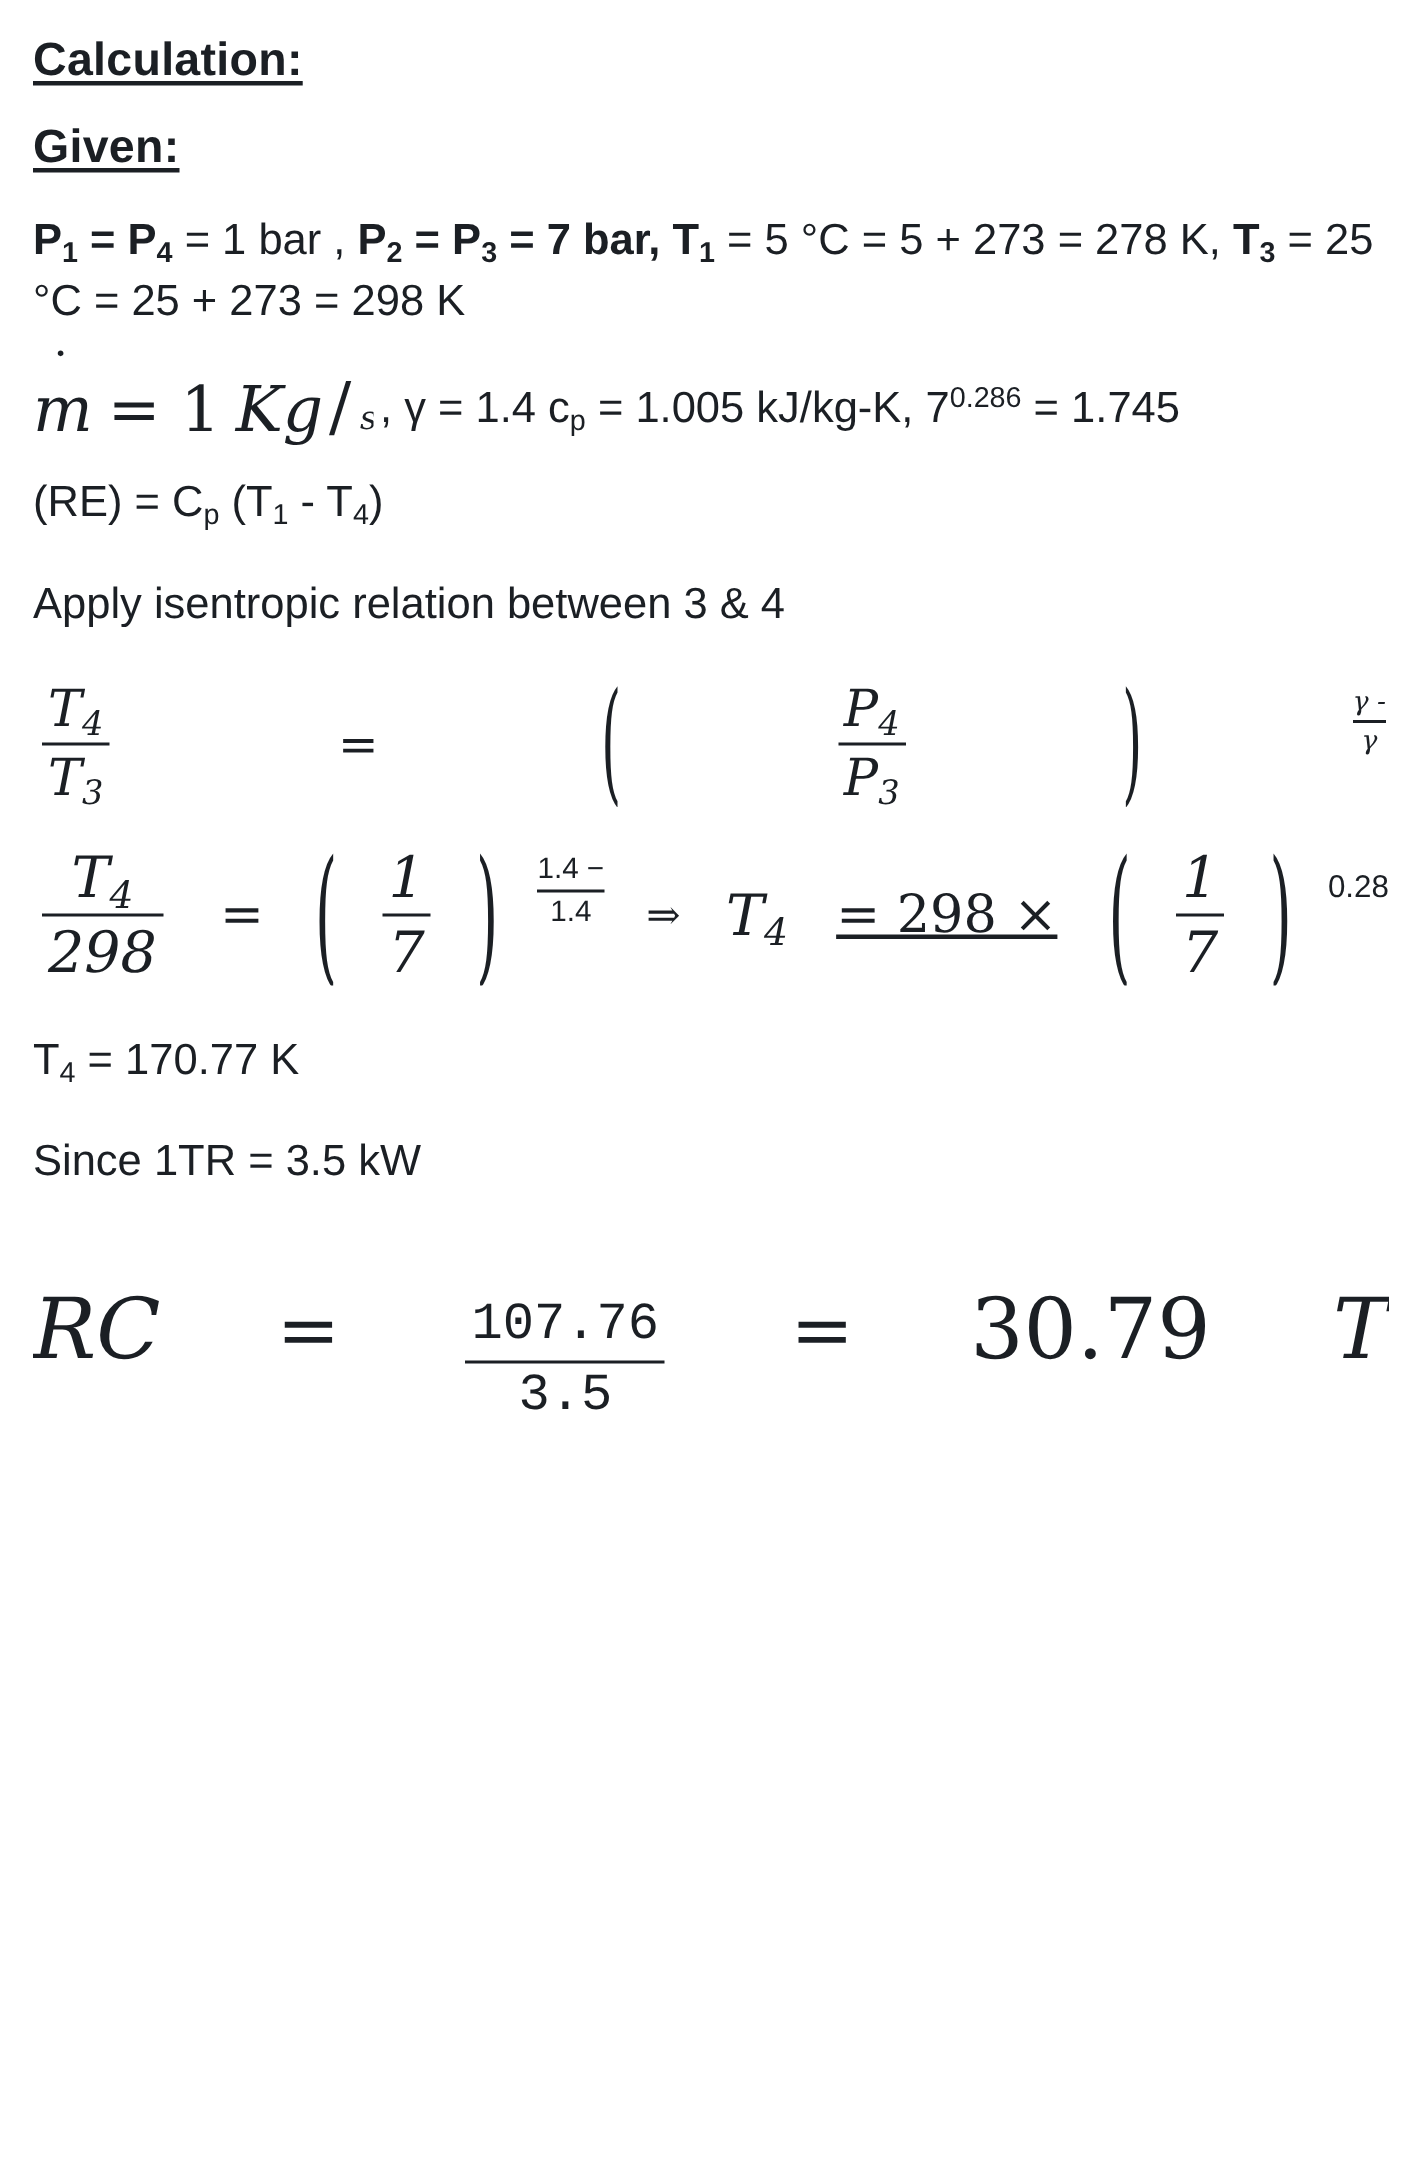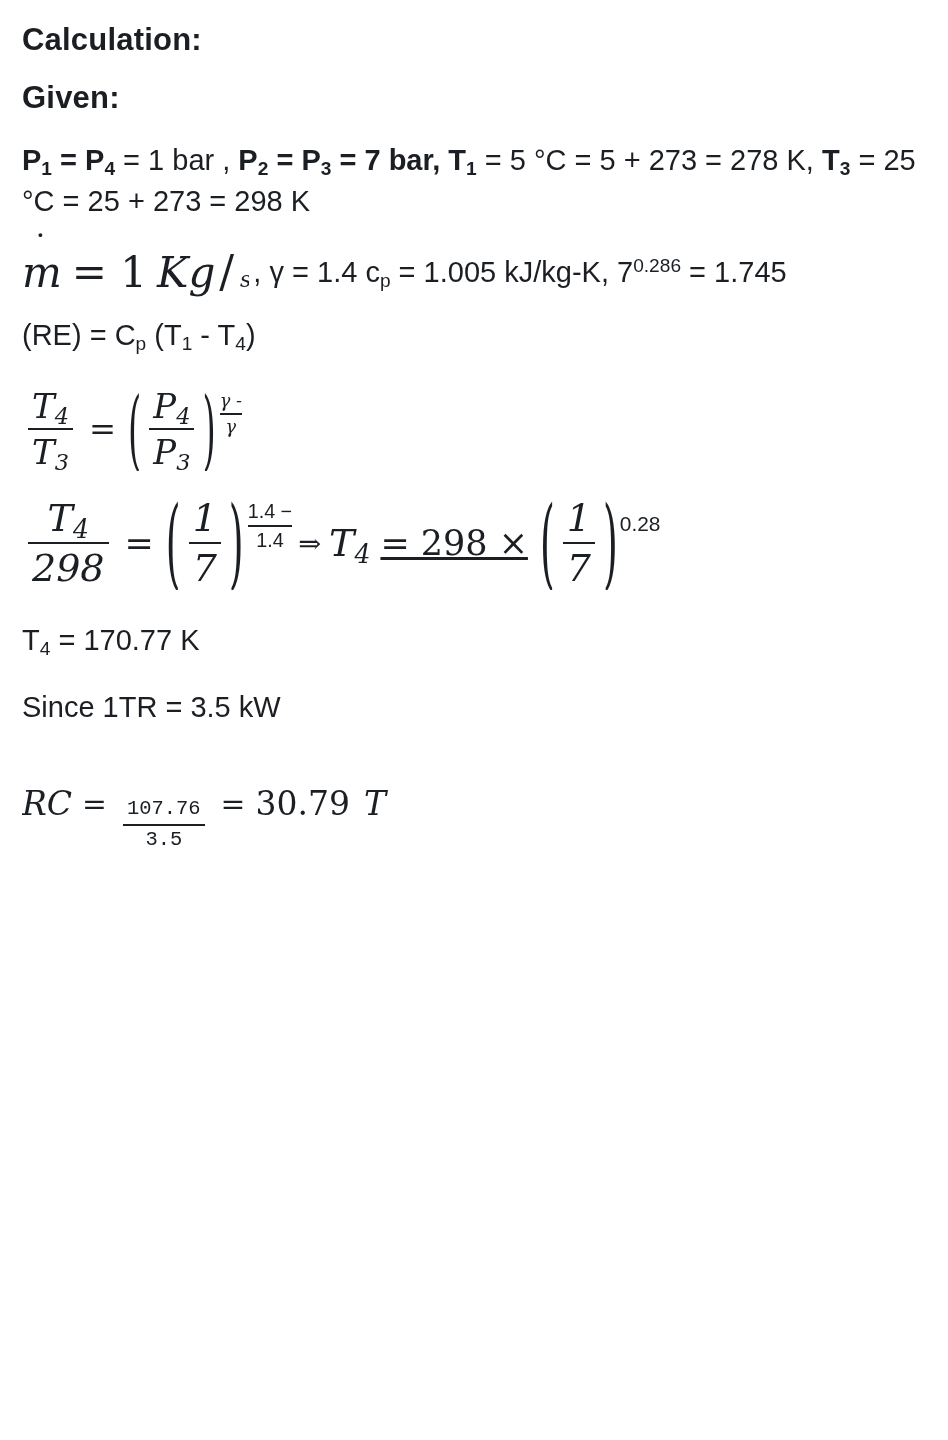--- a/index.html
+++ b/index.html
@@ -17,20 +17,21 @@
   .page {
     width: 948px;
     height: 1440px;
     box-sizing: border-box;
     padding: 14px 22px 0 22px;
     position: relative;
   }
   .heading {
     font-size: 31px;
     font-weight: bold;
+    text-decoration: underline;
     text-underline-offset: 4px;
     margin: 8px 0 22px 0;
     letter-spacing: 0.2px;
   }
   .heading.sub {
     margin: 0 0 24px 0;
   }
   .para {
     font-size: 29px;
     line-height: 1.42;
@@ -55,20 +56,21 @@
     font-family: "DejaVu Serif", "Liberation Serif", serif;
     font-style: italic;
   }
   .mathline {
     margin: 0 0 20px 0;
     display: flex;
     align-items: center;
     flex-wrap: nowrap;
     white-space: nowrap;
     overflow: hidden;
+    justify-content: space-between;
   }
   .mrow {
     display: inline-flex;
     align-items: center;
   }
   .frac {
     display: inline-flex;
     flex-direction: column;
     align-items: center;
     justify-content: center;
@@ -151,21 +153,21 @@
   }
   .eq-isen {
     font-size: 34px;
     margin: 30px 0 26px 0;
   }
   .eq-t4 {
     font-size: 38px;
     margin: 16px 0 30px 0;
   }
   .eq-rc {
-    font-size: 33px;
+    font-size: 56px;
     margin: 22px 0 26px 0;
   }
   .exp-frac {
     display: inline-flex;
     flex-direction: column;
     align-items: center;
     font-size: 0.52em;
     margin: 0 2px;
     position: relative;
     top: -0.85em;
@@ -209,20 +211,21 @@
         <span class="den2">s</span>
       </span>
     </span>
     <span class="inline-rest"><span>, γ = 1.4 c</span><sub>p</sub><span> = 1.005 kJ/kg-K,  7</span><sup>0.286</sup><span> = 1.745</span></span>
   </div>
 
   <div class="para">
     <span>(RE) = C</span><sub>p</sub><span> (T</span><sub>1</sub><span> - T</span><sub>4</sub><span>)</span>
   </div>
 
+  <div class="para">Apply isentropic relation between 3 &amp; 4</div>
 
   <div class="mathline eq-isen">
     <span class="math mrow">
       <span class="frac">
         <span class="num"><span>T</span><sub>4</sub></span>
         <span class="bar"></span>
         <span class="den"><span>T</span><sub>3</sub></span>
       </span>
     </span>
     <span class="big-eq" style="font-size:0.95em;">=</span>

